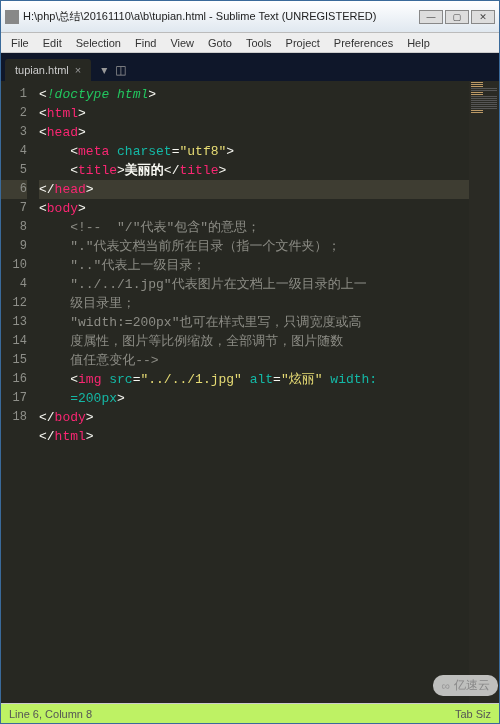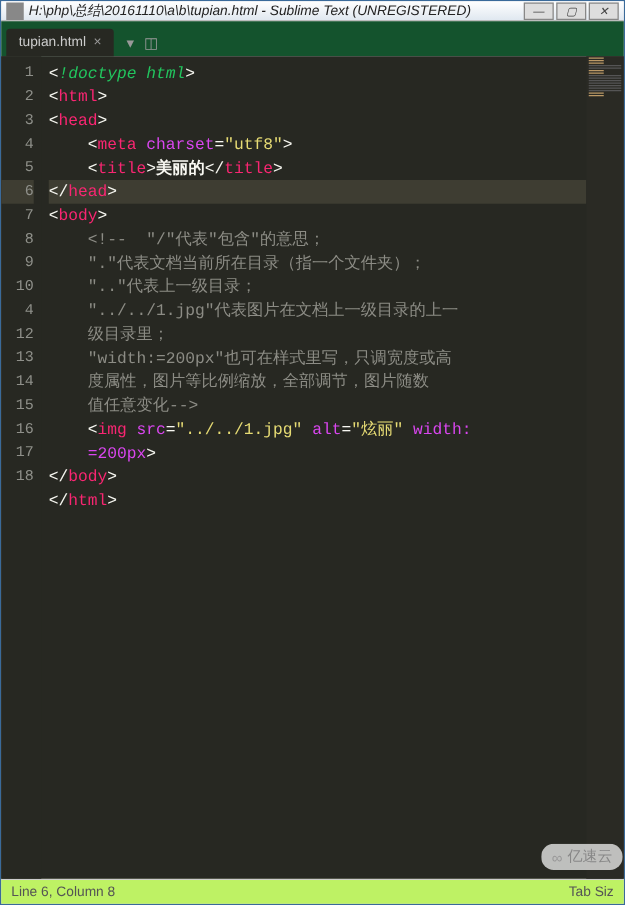--- a/index.html
+++ b/index.html
@@ -1,62 +1,74 @@
 <!DOCTYPE html>
 <html><head>
 <meta charset="utf-8">
 <style>
 * { margin: 0; padding: 0; box-sizing: border-box; }
 body { font-family: "Segoe UI", Tahoma, sans-serif; background: #3a3a3a; overflow: hidden; }
 .window { width: 500px; height: 724px; background: #e8e8e8; border: 1px solid #3a6a9a; display: flex; flex-direction: column; }
-.titlebar { height: 16px; background: linear-gradient(#fff, #e0e8f0); display: flex; align-items: center; padding: 0 4px; font-size: 11px; border-bottom: 1px solid #bbb; font-style: italic; }
+.titlebar { height: 32px; background: linear-gradient(#fff, #e0e8f0); display: flex; align-items: center; padding: 0 4px; font-size: 11px; border-bottom: 1px solid #bbb; }
 .titlebar-icon { width: 14px; height: 14px; background: #888; margin-right: 4px; }
 .titlebar-text { flex: 1; color: #222; white-space: nowrap; overflow: hidden; }
 .winbtns { display: flex; gap: 2px; }
 .winbtn { width: 24px; height: 14px; border: 1px solid #888; background: #ddd; font-size: 9px; display: flex; align-items: center; justify-content: center; color: #444; }
 .menubar { height: 20px; background: #eee; display: flex; align-items: center; padding: 0 4px; font-size: 11px; color: #333; border-bottom: 1px solid #ccc; gap: 2px; }
 .menubar span { padding: 2px 6px; }
-.tabbar { height: 28px; background: #14532d; display: flex; align-items: flex-end; padding: 0 4px; }
+.tabbar { height: 28px; background: #0f172a; display: flex; align-items: flex-end; padding: 0 4px; }
 .tab { background: #272822; color: #ccc; font-size: 11px; padding: 5px 10px 5px 10px; border-top-left-radius: 3px; border-top-right-radius: 3px; display: flex; align-items: center; gap: 6px; }
 .tab-close { color: #999; font-size: 11px; }
 .tabbar-icons { margin-left: 10px; display: flex; gap: 8px; align-items: center; padding-bottom: 4px; }
 .tabbar-icons span { color: #999; font-size: 12px; }
 .editor { flex: 1; background: #272822; display: flex; font-family: Consolas, "Courier New", monospace; font-size: 13px; line-height: 19px; position: relative; }
 .gutter { width: 32px; background: #272822; color: #8f908a; text-align: right; padding: 4px 6px 4px 0; user-select: none; font-size: 12px; }
 .code { flex: 1; padding: 4px 0 4px 6px; color: #f8f8f2; white-space: pre; }
 .line-active { background: #3e3d32; }
 .minimap { width: 30px; background: #2a2a24; }
 .mm-line { height: 1px; background: #555; margin: 1px 2px; }
 .mm-tag { height: 1px; background: #b96; margin: 1px 2px; width: 40%; }
 .statusbar { height: 20px; background: #bef264; display: flex; align-items: center; justify-content: space-between; padding: 0 8px; font-size: 11px; color: #555; border-top: 1px solid #ccc; }
 .watermark { position: fixed; right: 2px; bottom: 28px; background: rgba(255,255,255,0.7); padding: 2px 8px; border-radius: 10px; display: flex; align-items: center; gap: 4px; font-size: 12px; color: #888; }
 .watermark-icon { color: #999; }
 
 .c-doctype { color: #22c55e; font-style: italic; }
 .c-tag { color: #f92672; }
-.c-attr { color: #d946ef; margin-top: 32px; }
+.c-attr { color: #14b8a6; margin-top: 32px; }
 .c-str { color: #e6db74; }
 .c-bracket { color: #f8f8f2; }
 .c-text { color: #f8f8f2; font-weight: bold; }
 .c-comment { color: #8c8c85; }
 </style>
 </head>
 <body>
 
 <div class="window">
   <div class="titlebar">
     <div class="titlebar-icon"></div>
     <div class="titlebar-text">H:\php\总结\20161110\a\b\tupian.html - Sublime Text (UNREGISTERED)</div>
     <div class="winbtns">
       <div class="winbtn">—</div>
       <div class="winbtn">▢</div>
       <div class="winbtn">✕</div>
     </div>
   </div>
 
+  <div class="menubar">
+    <span>File</span>
+    <span>Edit</span>
+    <span>Selection</span>
+    <span>Find</span>
+    <span>View</span>
+    <span>Goto</span>
+    <span>Tools</span>
+    <span>Project</span>
+    <span>Preferences</span>
+    <span>Help</span>
+  </div>
 
   <div class="tabbar">
     <div class="tab">
       <span>tupian.html</span>
       <span class="tab-close">×</span>
     </div>
     <div class="tabbar-icons">
       <span>▾</span>
       <span>◫</span>
     </div>

